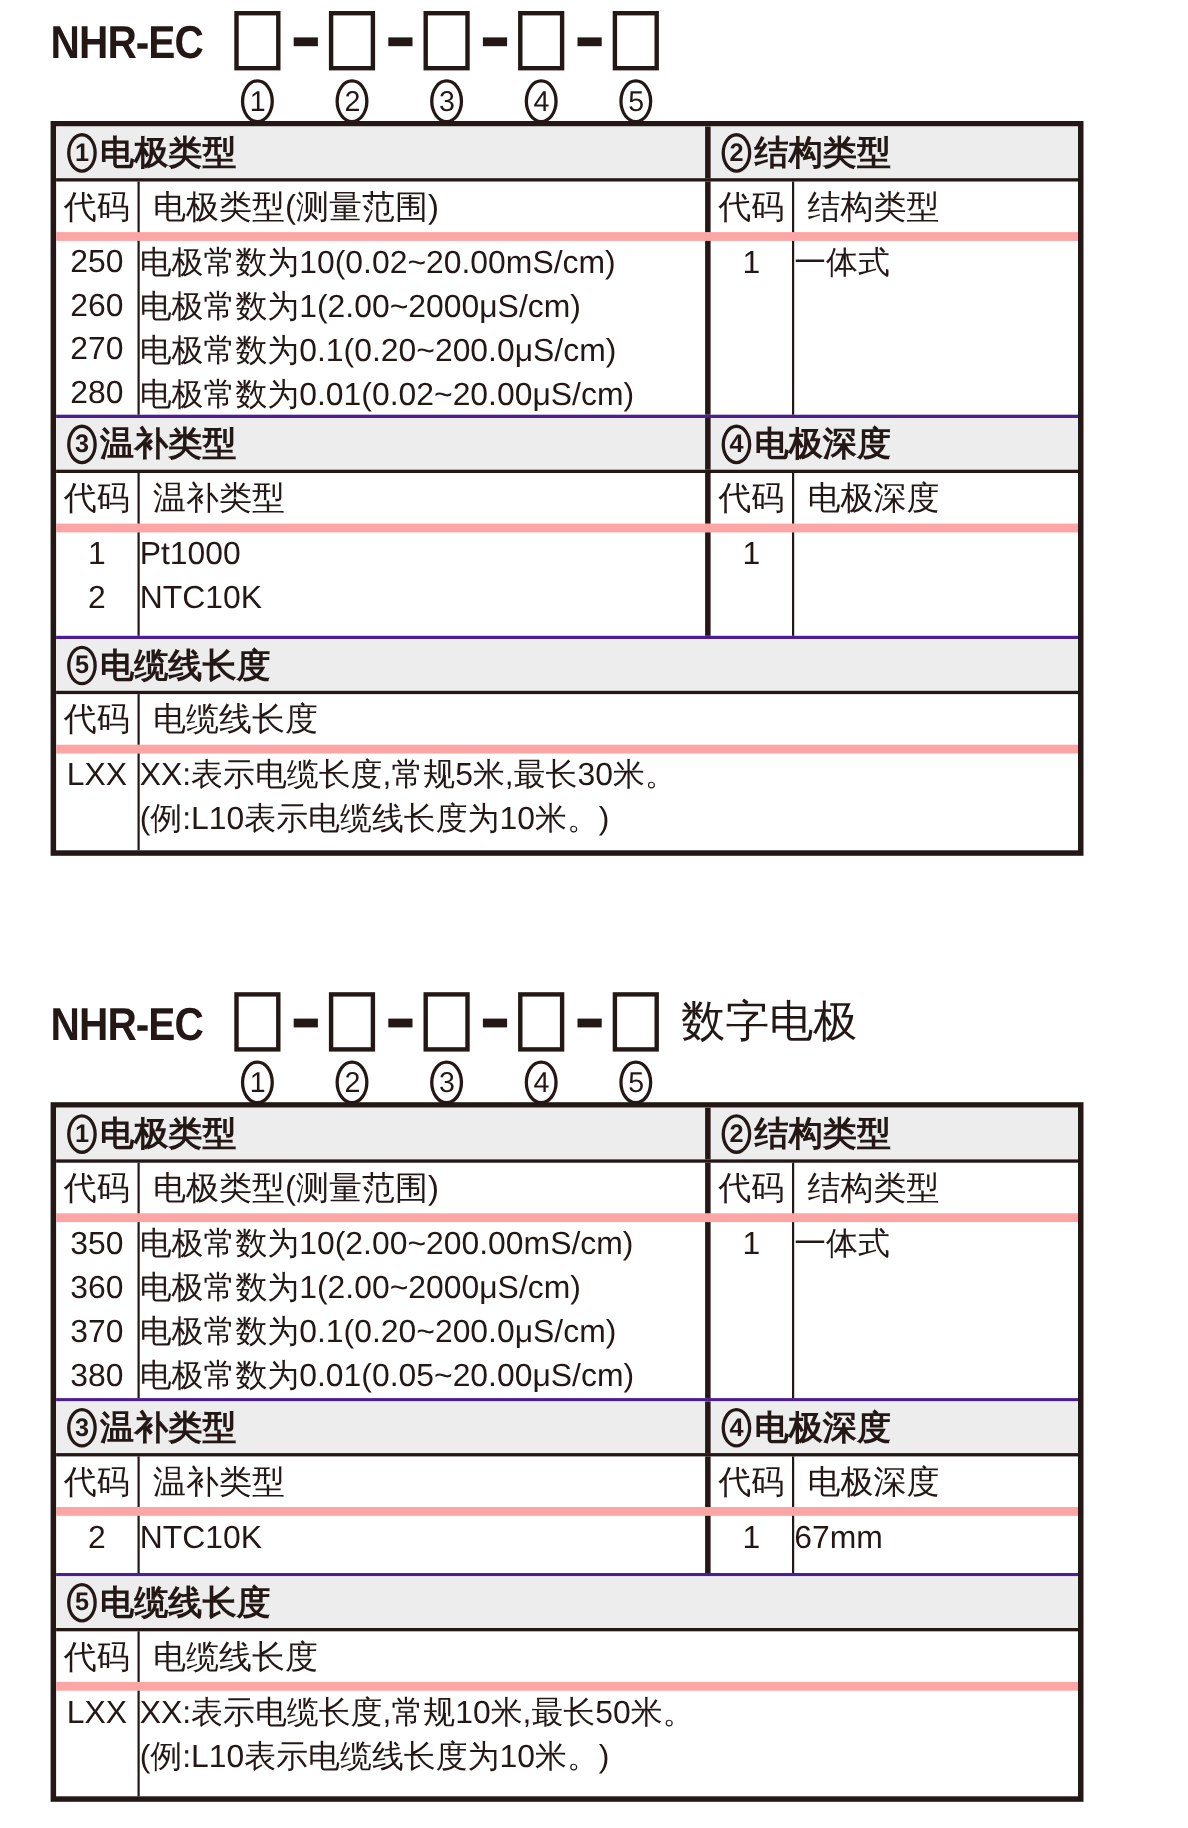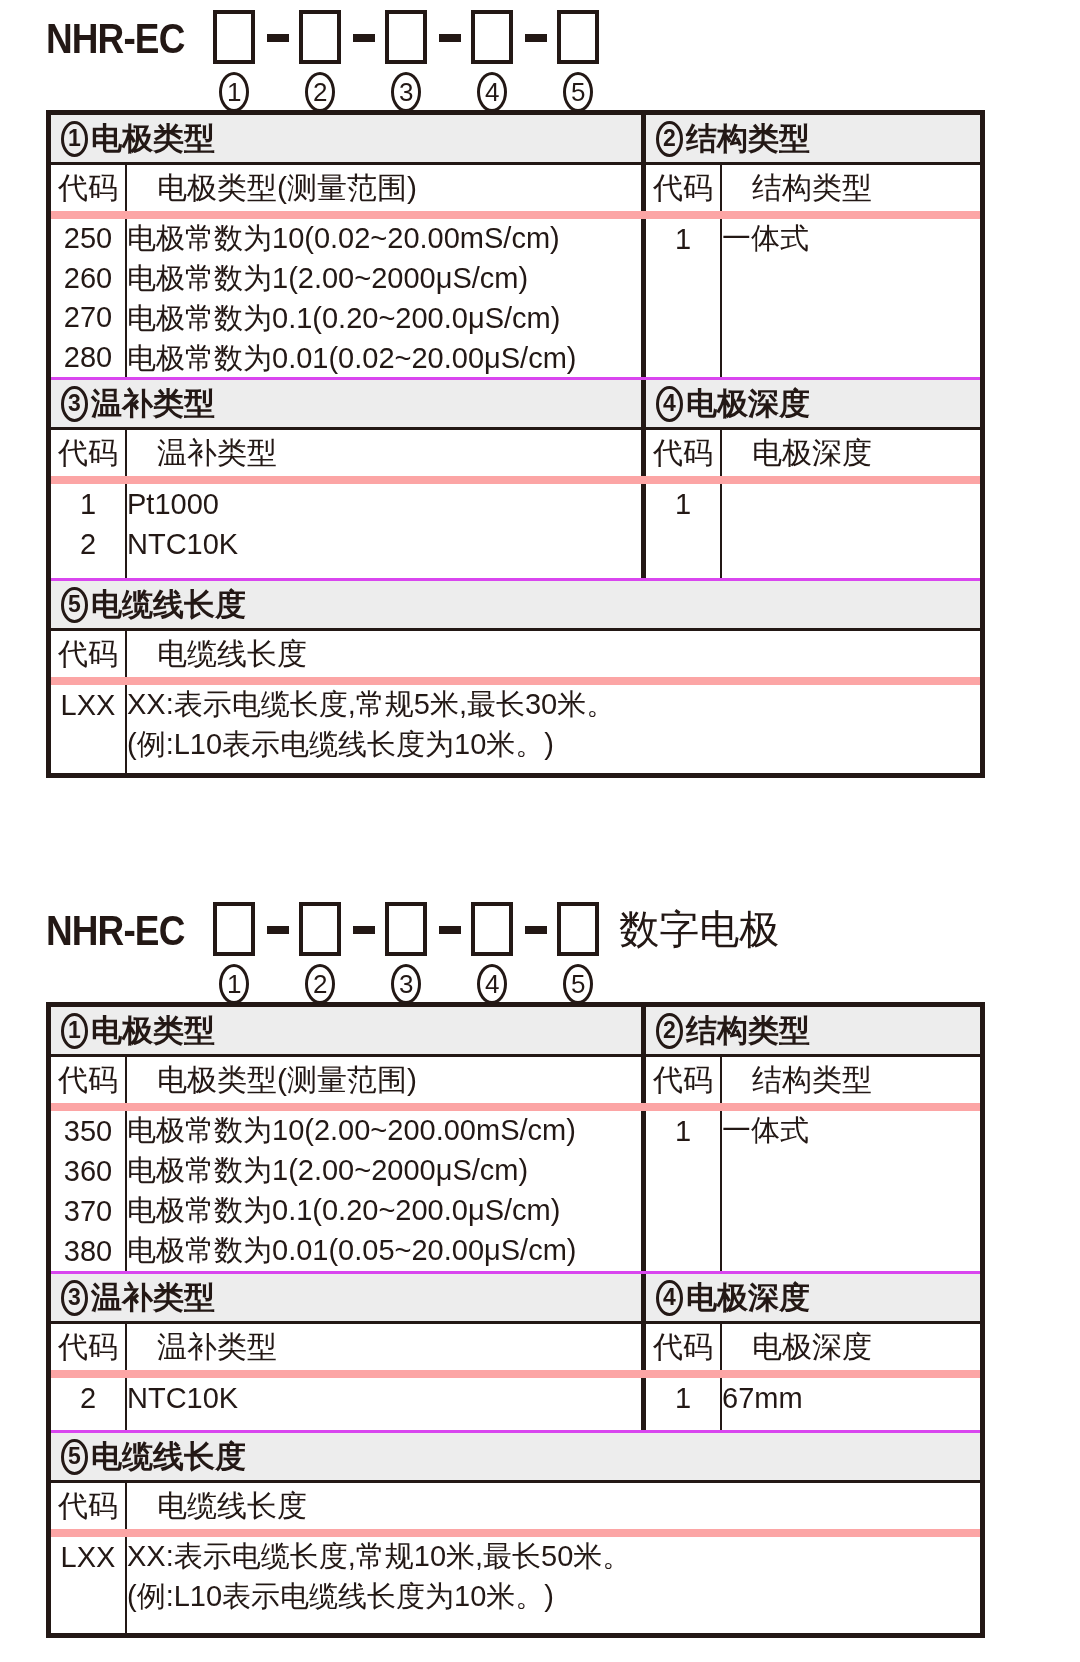--- a/index.html
+++ b/index.html
@@ -37,23 +37,23 @@
   .tcell{display:flex;align-items:center;padding-left:10px;font-weight:700;font-size:31px;white-space:nowrap;}
   .tnum{
     display:inline-flex;align-items:center;justify-content:center;
     width:27px;height:36px;border:3px solid #231815;border-radius:50%;
     box-sizing:border-box;font-size:23px;font-weight:700;margin-right:3px;flex:none;
   }
 
   .band-sub{border-bottom:8px solid #fca5a5;height:46px;font-size:30px;}
   .code{width:76px;border-right:2px solid #231815;box-sizing:border-box;
         display:flex;align-items:center;justify-content:center;flex:none;}
-  .desc{flex:1;display:flex;align-items:center;padding-left:30px;white-space:nowrap;overflow:hidden;}
-
-  .band-data{border-bottom:3px solid #d946ef;font-size:29px;}
+  .desc{flex:1;display:flex;align-items:center;padding-left:12px;white-space:nowrap;overflow:hidden;}
+
+  .band-data{border-bottom:3px solid #4c1d95;font-size:29px;}
   .band-data.last{border-bottom:none;}
   .codecol{width:76px;border-right:2px solid #231815;box-sizing:border-box;
            display:flex;flex-direction:column;flex:none;}
   .desccol{flex:1;display:flex;flex-direction:column;overflow:hidden;}
   .line{height:40px;display:flex;align-items:center;white-space:nowrap;}
   .codecol .line{justify-content:center;}
 
   .gap{height:120px;}
 </style>
 </head>

